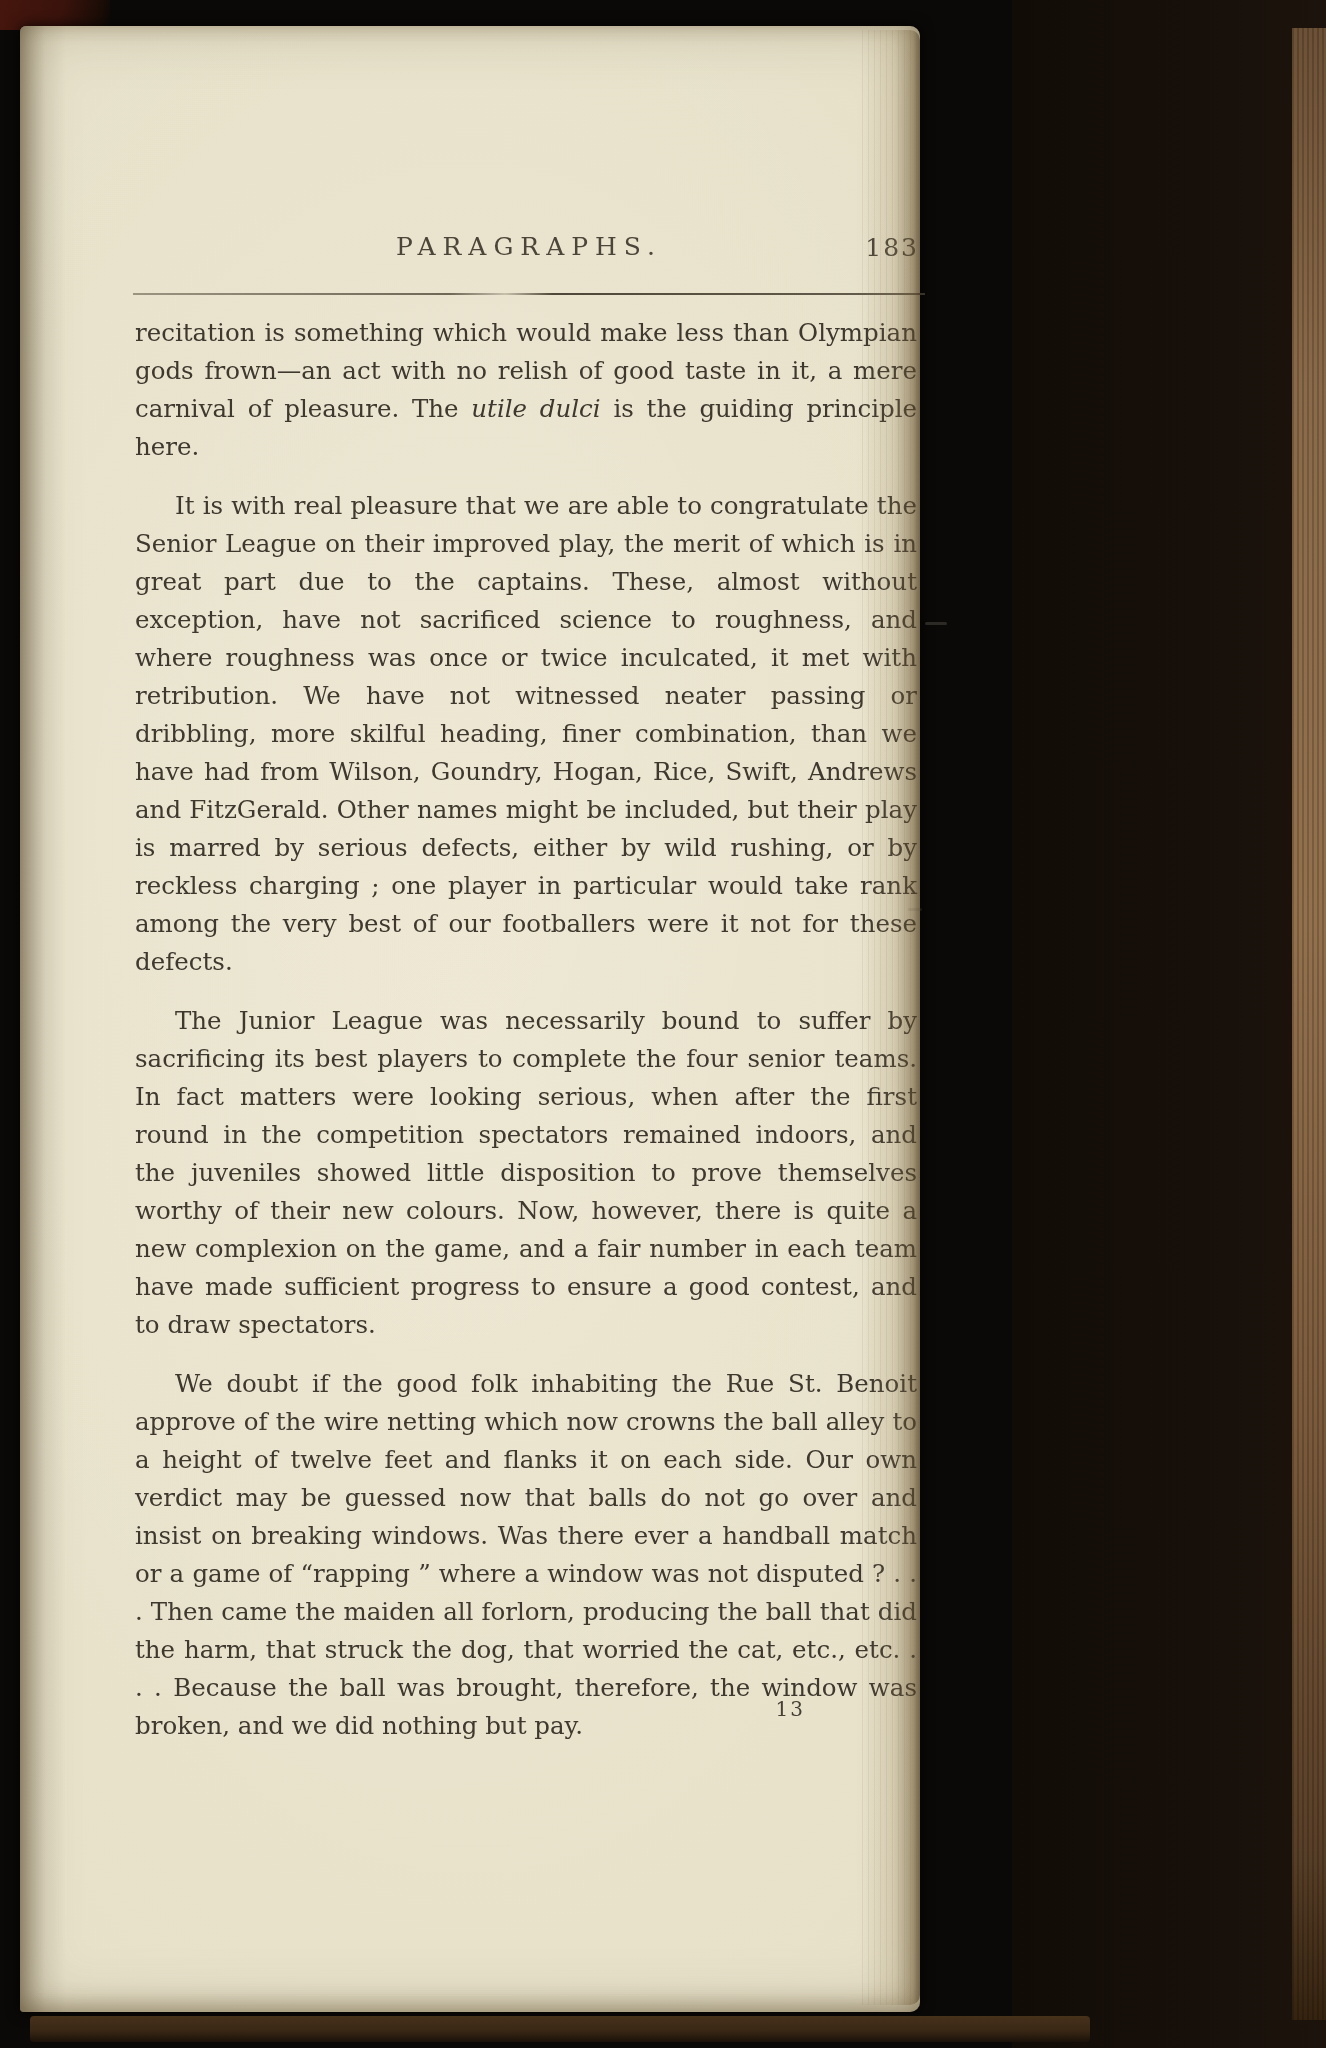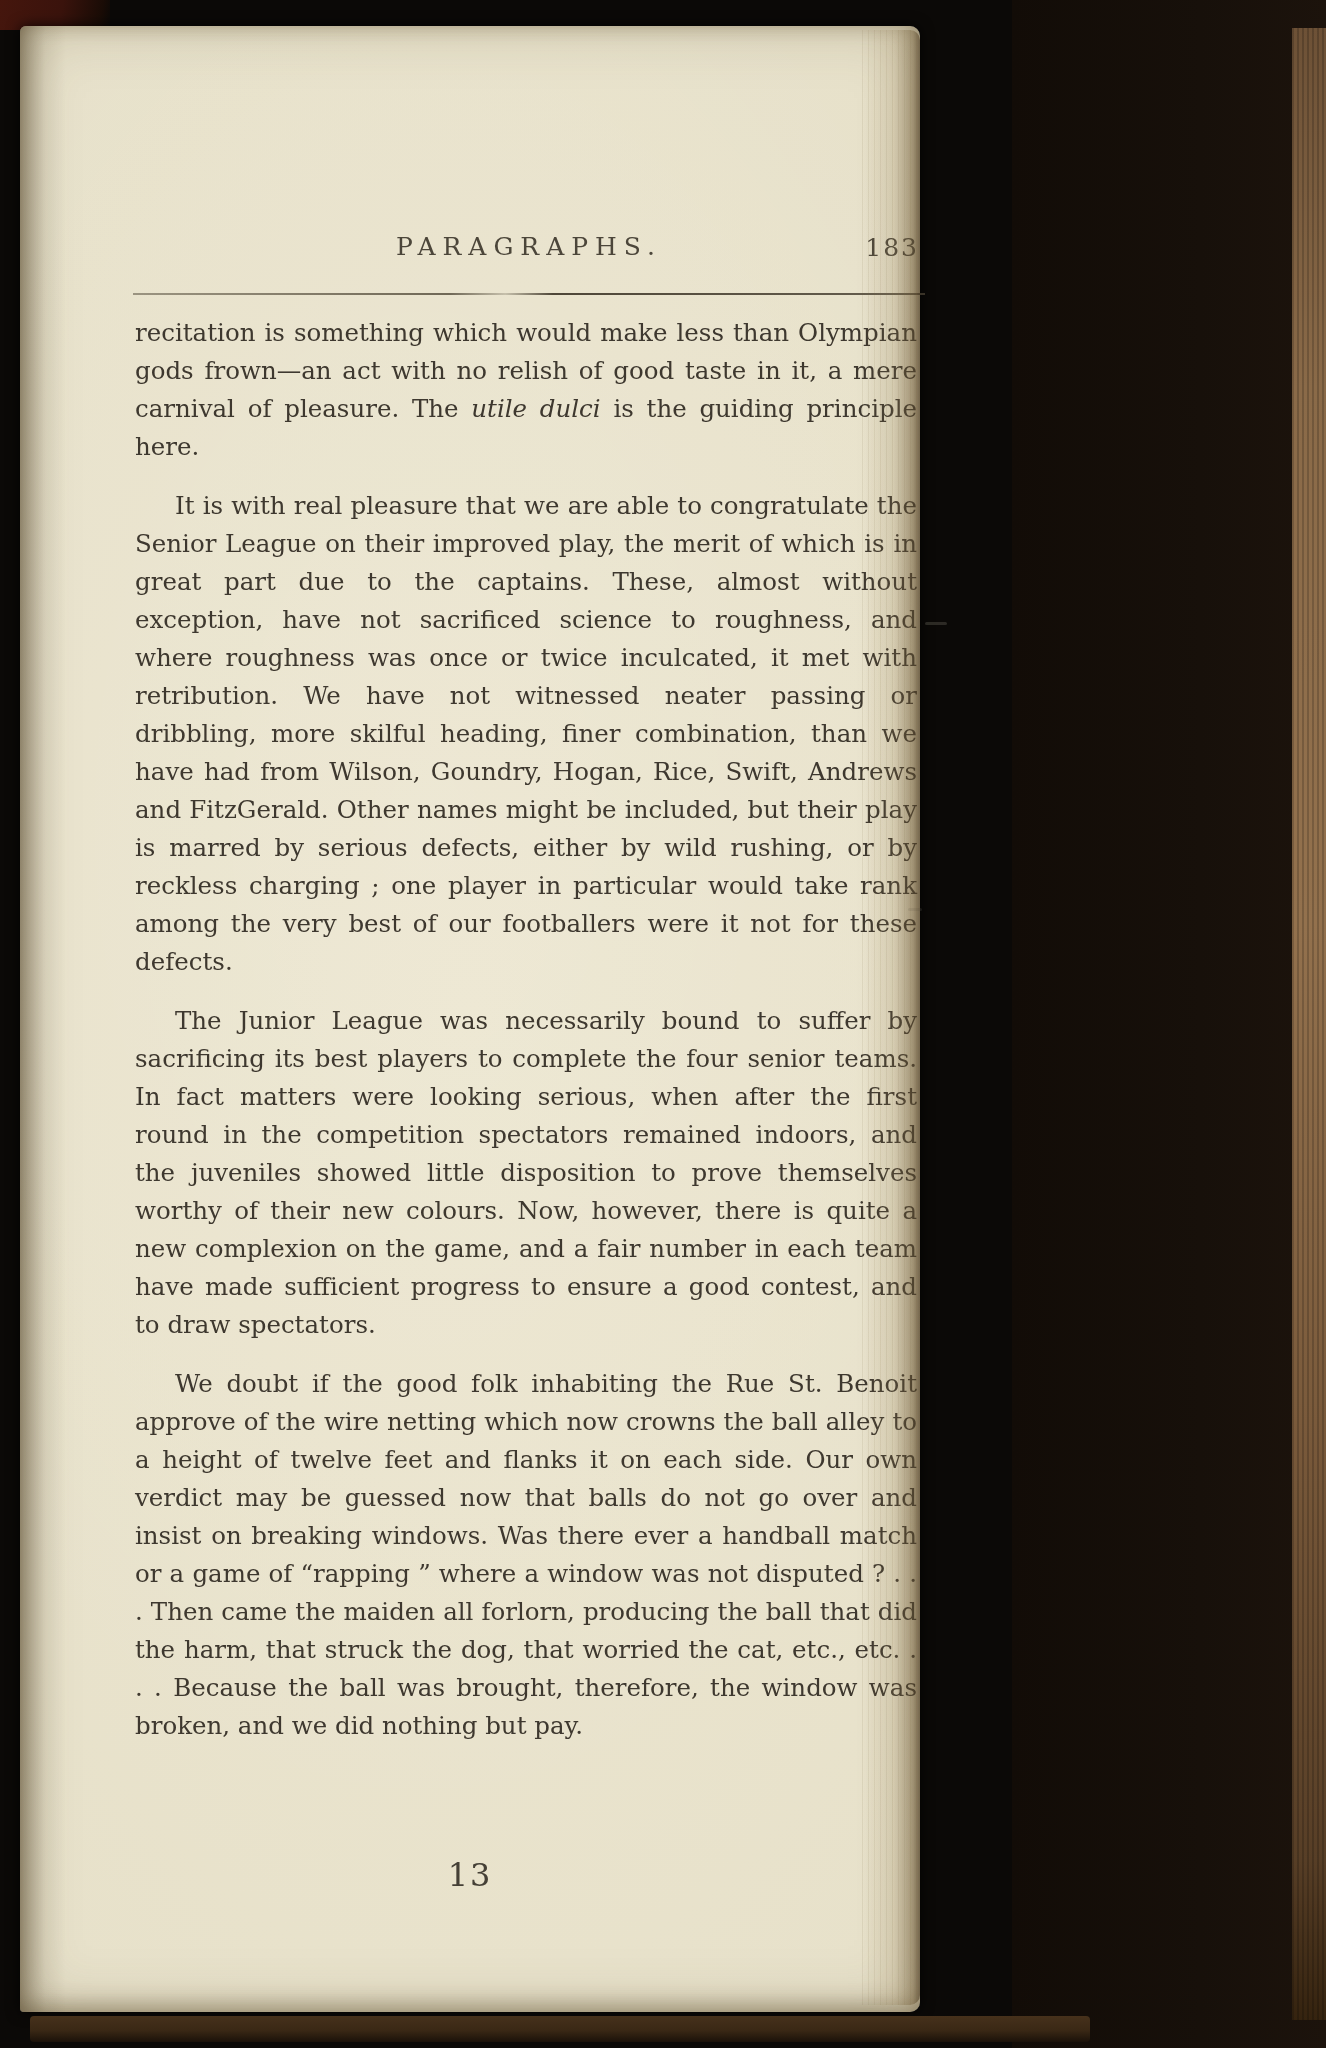--- a/index.html
+++ b/index.html
@@ -74,23 +74,23 @@
   }
   .body-text{
     position:absolute;left:115px;top:288px;width:790px;
     font-size:24.5px;line-height:38px;color:#3e382f;
     text-align:justify;
   }
   .body-text p{margin:0 8px 21px 0;padding:0;}
   .body-text p.indent{text-indent:40px;}
   .body-text em{font-style:italic;}
   .signature-row{
-    position:absolute;left:115px;top:1830px;width:790px;
-    text-align:center;padding-right:120px;box-sizing:border-box;
-    font-size:32px;color:#454036;letter-spacing:2px;
+    position:absolute;left:115px;top:1671px;width:790px;
+    text-align:right;padding-right:120px;box-sizing:border-box;
+    font-size:20px;color:#454036;letter-spacing:2px;
   }
   
   .margin-mark{position:absolute;background:rgba(110,105,95,0.35);border-radius:2px;}
   .mark-1{left:905px;top:596px;width:22px;height:3px;}
   .mark-2{left:888px;top:882px;width:14px;height:3px;opacity:.6;}
 </style>
 </head>
 <body>
 
 <div id="photo">

